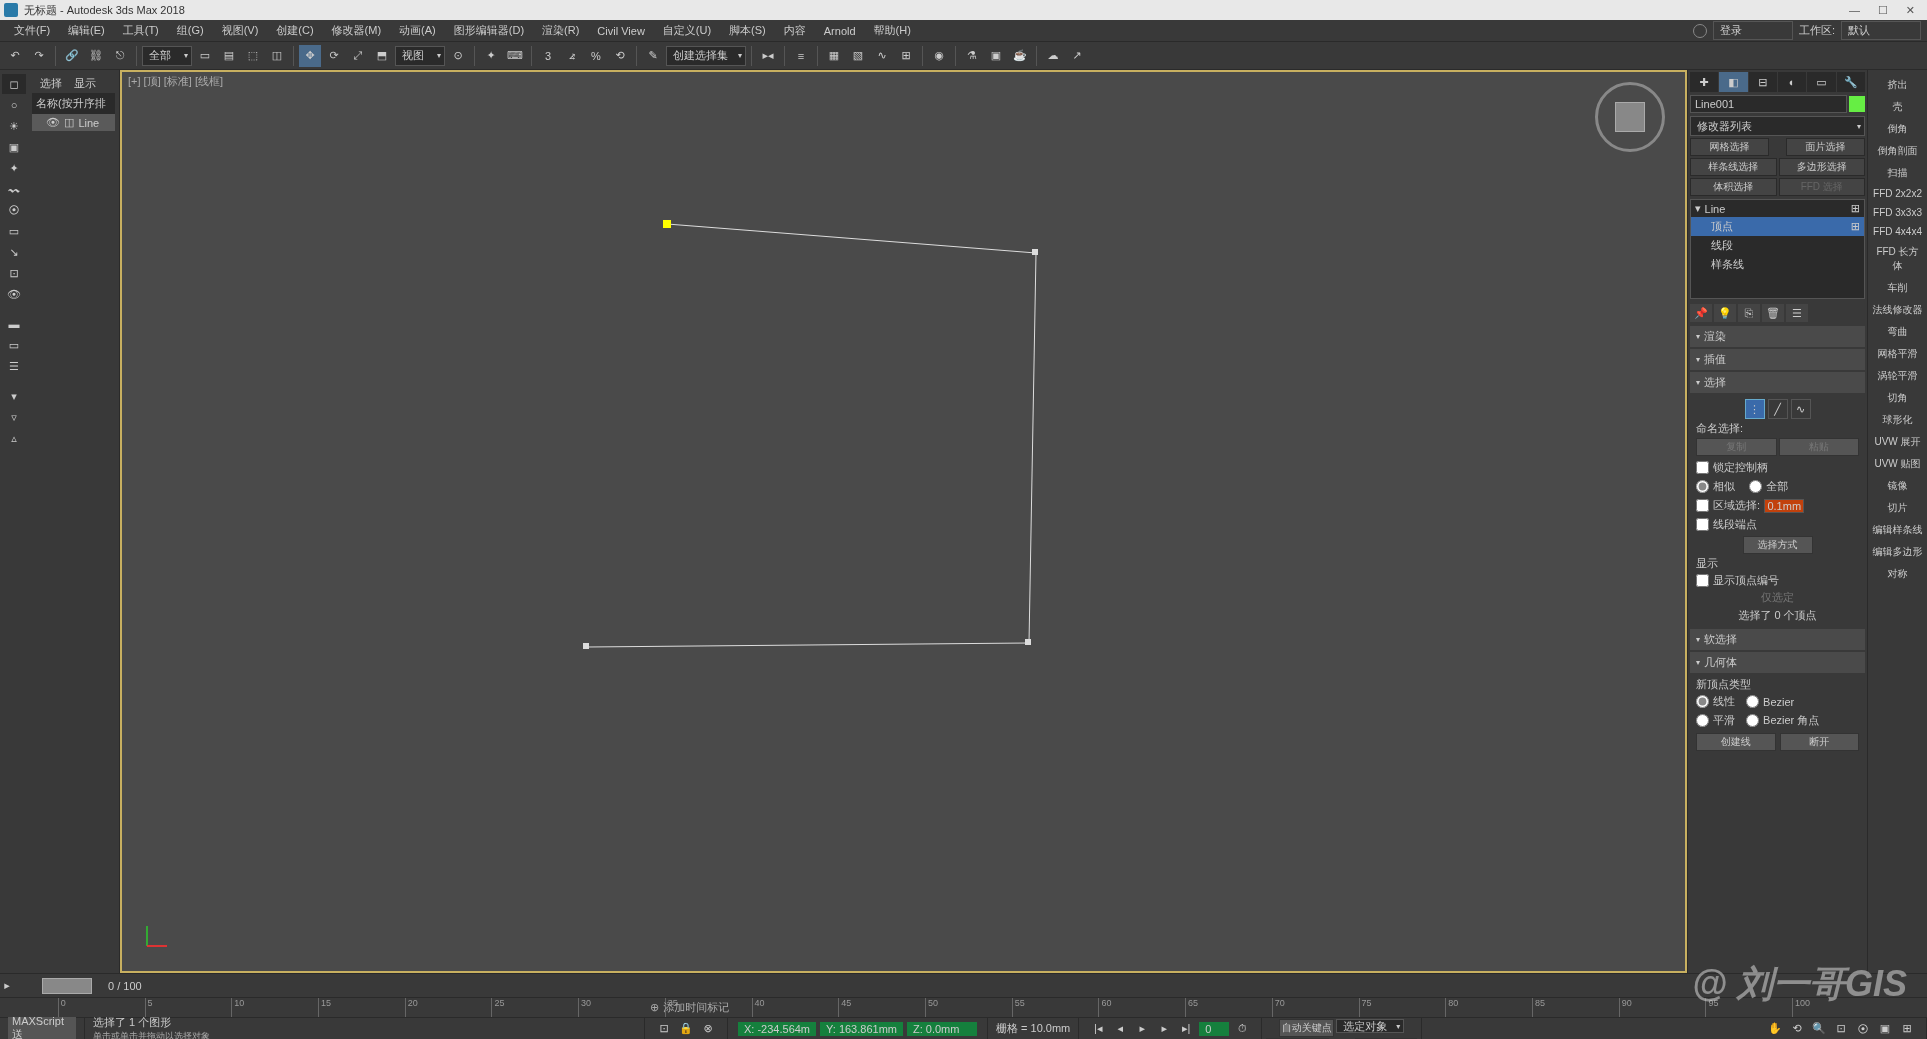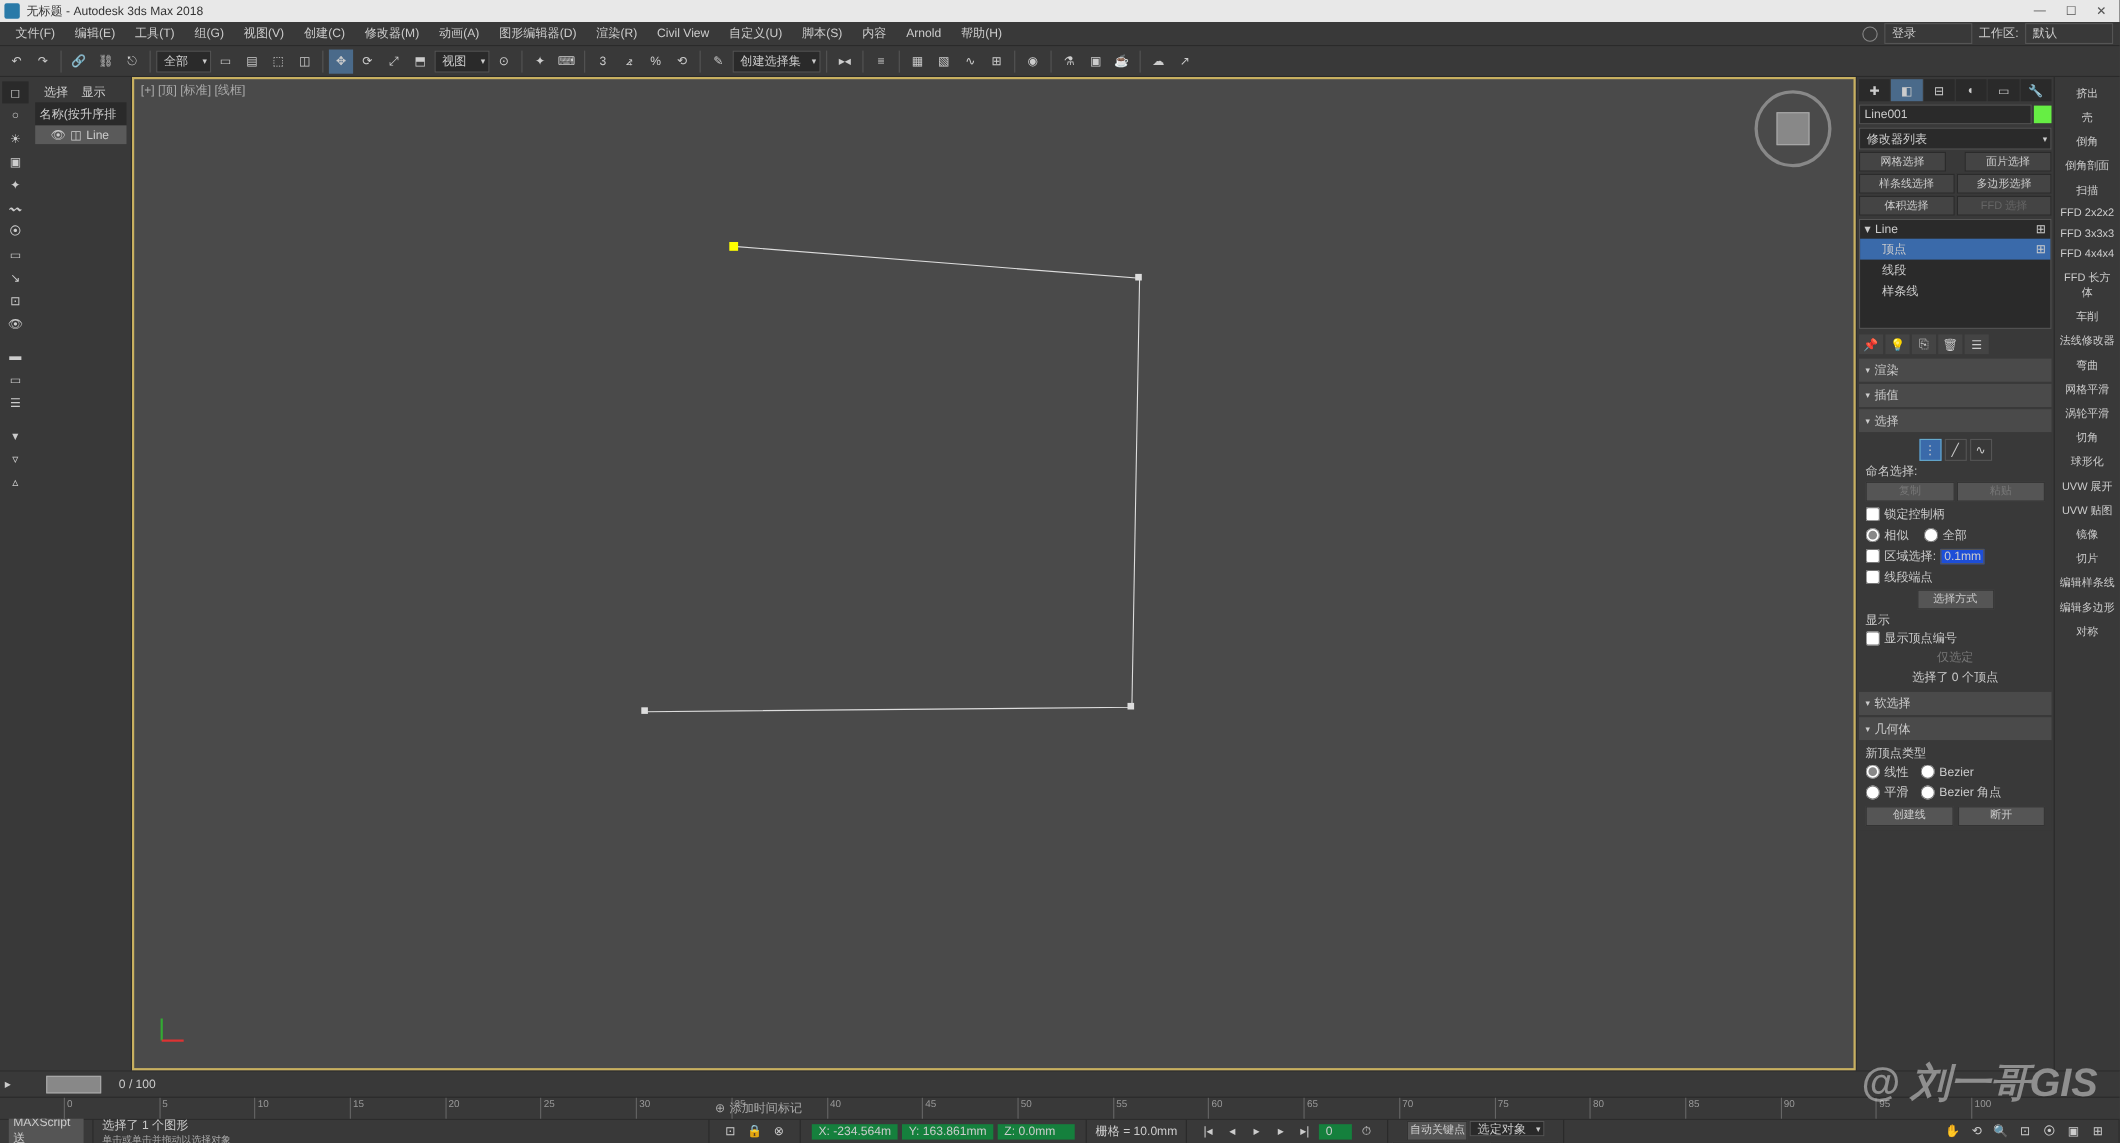--- a/index.html
+++ b/index.html
@@ -46,21 +46,21 @@
 .stackitem { padding:2px 4px; display:flex; align-items:center; gap:4px; }
 .stackitem.sel { background:#3a6aaa; }
 .stacksub { padding:2px 4px 2px 20px; }
 .stackbtns { display:flex; gap:2px; padding:2px 0; }
 .sbtn { width:22px; height:18px; background:#444; cursor:pointer; display:flex; align-items:center; justify-content:center; }
 .rollhead { background:#4a4a4a; padding:3px 6px; margin-top:2px; display:flex; align-items:center; cursor:pointer; }
 .rollhead::before { content:'▾ '; font-size:8px; margin-right:4px; }
 .rollbody { background:#393939; padding:4px 6px; font-size:10px; }
 .rollbody label { display:flex; align-items:center; gap:4px; padding:2px 0; }
 .rollbody input[type=radio], .rollbody input[type=checkbox] { accent-color:#888; }
-.spinner { display:inline-block; background:#1d4ed8; border:1px solid #555; padding:0 2px; min-width:40px; text-align:right; }
+.spinner { display:inline-block; background:#c2410c; border:1px solid #555; padding:0 2px; min-width:40px; text-align:right; }
 .farpanel { width:60px; background:#393939; border-left:1px solid #2a2a2a; padding:4px 2px; }
 .faritem { padding:4px 2px; text-align:center; font-size:10px; cursor:pointer; }
 .timeslider { height:24px; background:#393939; display:flex; align-items:center; border-top:1px solid #2a2a2a; }
 .tshandle { width:50px; height:16px; background:#888; margin:0 10px; border:1px solid #aaa; }
 .tsnum { padding:0 6px; }
 .timeline { height:20px; background:#393939; border-top:1px solid #2a2a2a; position:relative; }
 .tick { position:absolute; top:0; height:100%; border-left:1px solid #666; font-size:9px; color:#999; padding-left:2px; }
 .statusbar { height:22px; background:#393939; display:flex; align-items:center; border-top:1px solid #2a2a2a; font-size:10px; }
 .stbox { padding:0 8px; border-right:1px solid #2a2a2a; height:100%; display:flex; align-items:center; }
 .maxscript { width:80px; background:#555; padding:2px 4px; }

